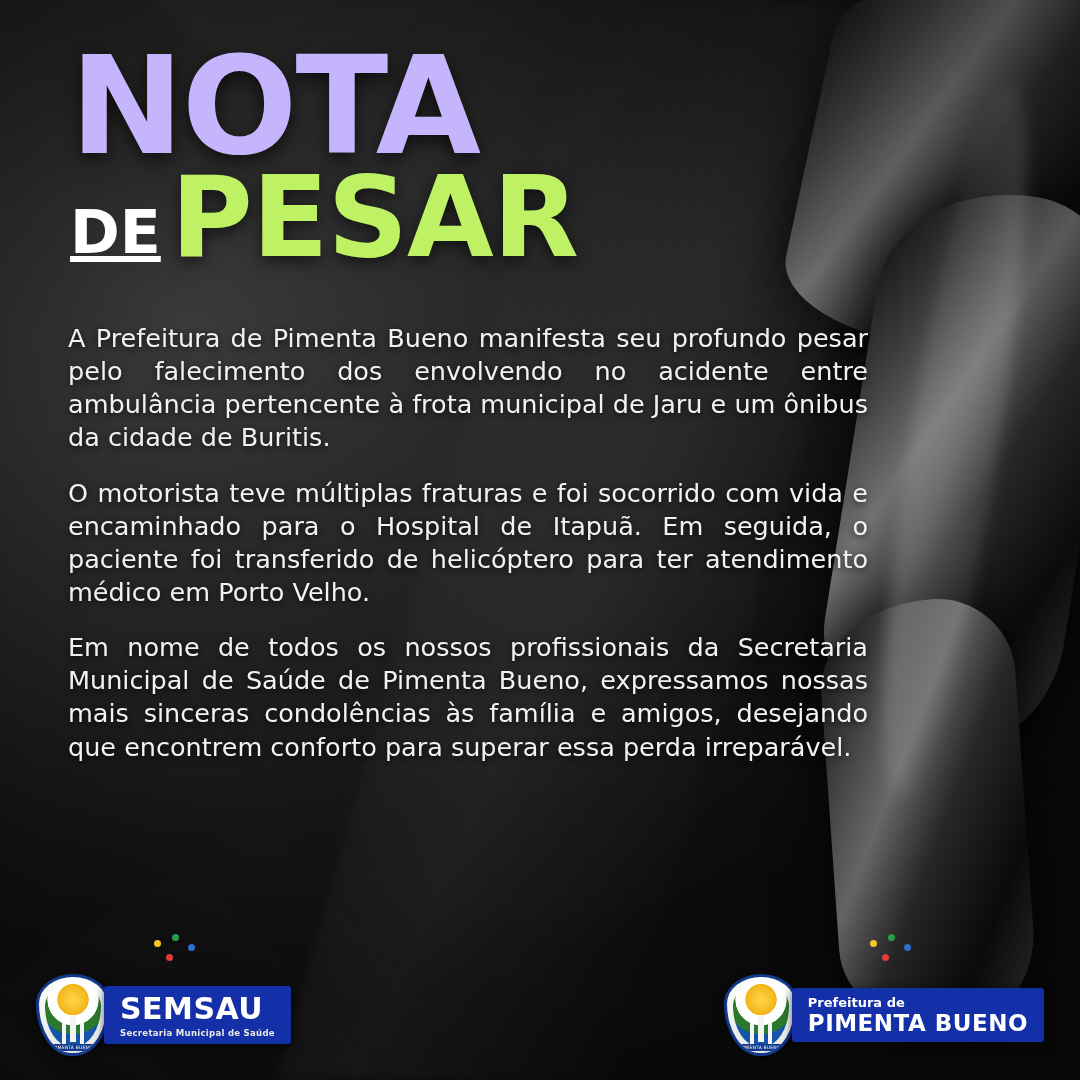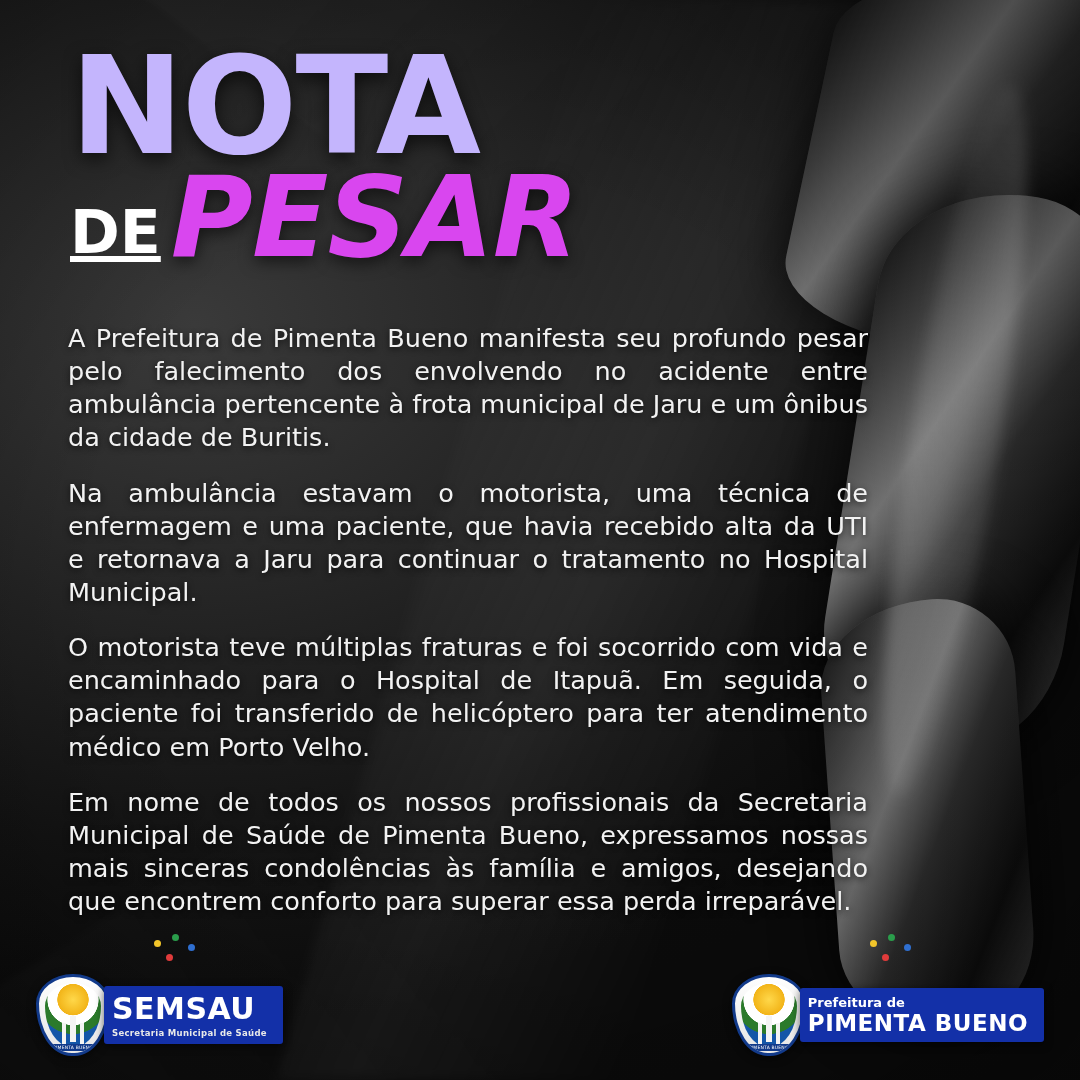--- a/index.html
+++ b/index.html
@@ -130,23 +130,22 @@
     letter-spacing: 0px;
     margin-right: 10px;
     margin-bottom: 6px;
     text-decoration: underline;
   }
   .headline .word-pesar {
     font-size: 112px;
     line-height: 0.86;
     font-weight: 800;
     letter-spacing: -1px;
-    color: #d946ef;
+    color: #bef264;
     text-shadow: 0 5px 16px rgba(0,0,0,0.6);
-    font-style: italic;
   }
 
   
   .body-copy {
     position: absolute;
     top: 322px;
     left: 68px;
     width: 800px;
     z-index: 5;
     color: #f2f2f2;
@@ -204,21 +203,21 @@
     font-size: 4.5px;
     letter-spacing: 0.2px;
     color: #fff;
     background: #123a8a;
     padding: 1px 0;
   }
 
   .plate {
     margin-left: -6px;
     background: #1330a8;
-    padding: 8px 16px 7px 8px;
+    padding: 8px 16px 7px 16px;
     border-radius: 3px;
     box-shadow: 0 2px 8px rgba(0,0,0,0.6);
     position: relative;
   }
   .plate .main-word {
     color: #ffffff;
     font-weight: 800;
     letter-spacing: 0.5px;
     line-height: 1;
   }
@@ -273,21 +272,20 @@
   <div class="headline">
     <div class="word-nota">NOTA</div>
     <div class="line2">
       <span class="word-de">DE</span>
       <span class="word-pesar">PESAR</span>
     </div>
   </div>
 
   <div class="body-copy">
     <p>A Prefeitura de Pimenta Bueno manifesta seu profundo pesar pelo falecimento dos envolvendo no acidente entre ambulância pertencente à frota municipal de Jaru e um ônibus da cidade de Buritis.</p>
-    <p>Na ambulância estavam o motorista, uma técnica de enfermagem e uma paciente, que havia recebido alta da UTI e retornava a Jaru para continuar o tratamento no Hospital Municipal.</p>
     <p>O motorista teve múltiplas fraturas e foi socorrido com vida e encaminhado para o Hospital de Itapuã. Em seguida, o paciente foi transferido de helicóptero para ter atendimento médico em Porto Velho.</p>
     <p>Em nome de todos os nossos profissionais da Secretaria Municipal de Saúde de Pimenta Bueno, expressamos nossas mais sinceras condolências às família e amigos, desejando que encontrem conforto para superar essa perda irreparável.</p>
   </div>
 
   <div class="dots dots-left">
     <span class="d1"></span>
       <span class="d2"></span>
       <span class="d3"></span>
       <span class="d4"></span>
   </div>

